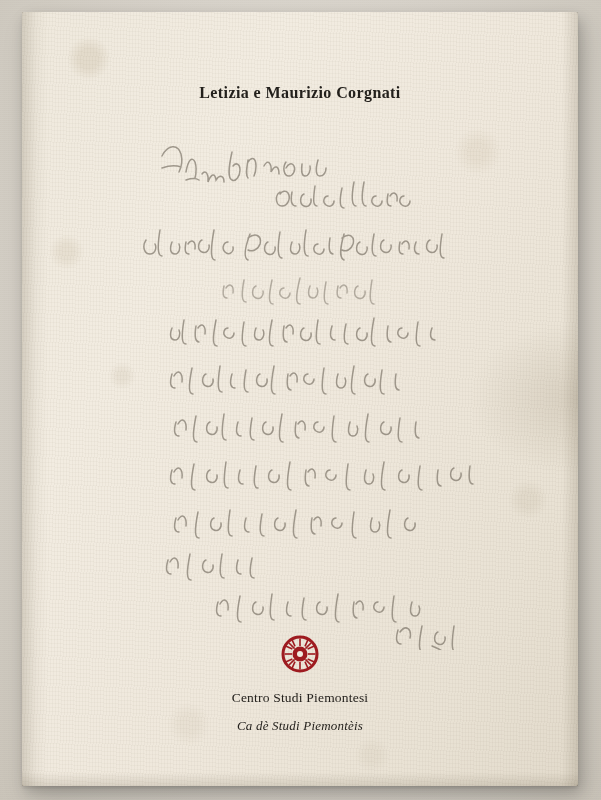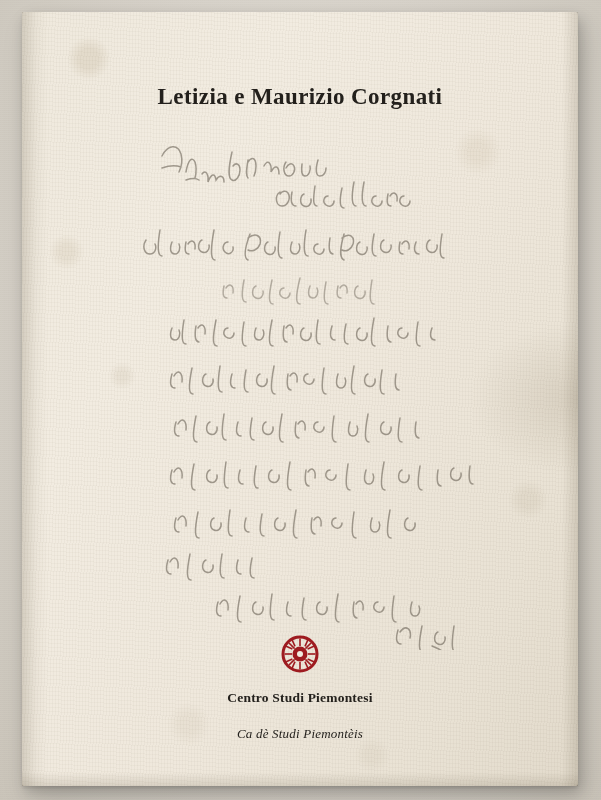--- a/index.html
+++ b/index.html
@@ -95,21 +95,21 @@
   }
 
   
   .authors {
     position: absolute;
     top: 72px;
     left: 0; right: 0;
     text-align: center;
     font-family: "Liberation Serif", serif;
     font-weight: bold;
-    font-size: 23px;
+    font-size: 16px;
     letter-spacing: 0.4px;
     color: #23201c;
   }
 
   
   #handwriting {
     position: absolute;
     left: 110px;
     top: 118px;
     width: 400px;
@@ -172,27 +172,26 @@
     position: absolute;
     left: 0; right: 0;
     top: 678px;
     text-align: center;
     color: #24211d;
   }
   .publisher .line1 {
     font-family: "Liberation Serif", serif;
     font-size: 13.5px;
     letter-spacing: 0.2px;
-    font-weight: bold;
   }
   .publisher .line2 {
     font-family: "Liberation Serif", serif;
     font-style: italic;
     font-size: 13px;
-    margin-top: 20px;
+    margin-top: 12px;
     letter-spacing: 0.2px;
   }
 </style>
 </head>
 <body>
 
 <div id="scene">
   <div id="backdrop-grain"></div>
 
   <div id="book">

